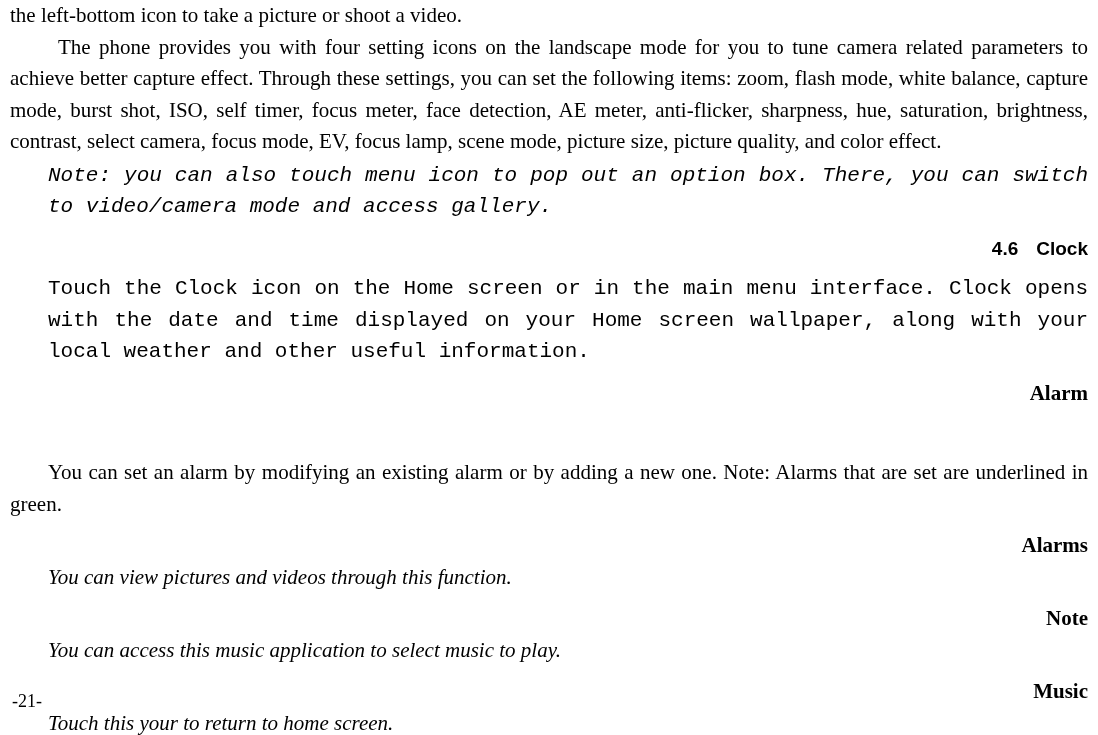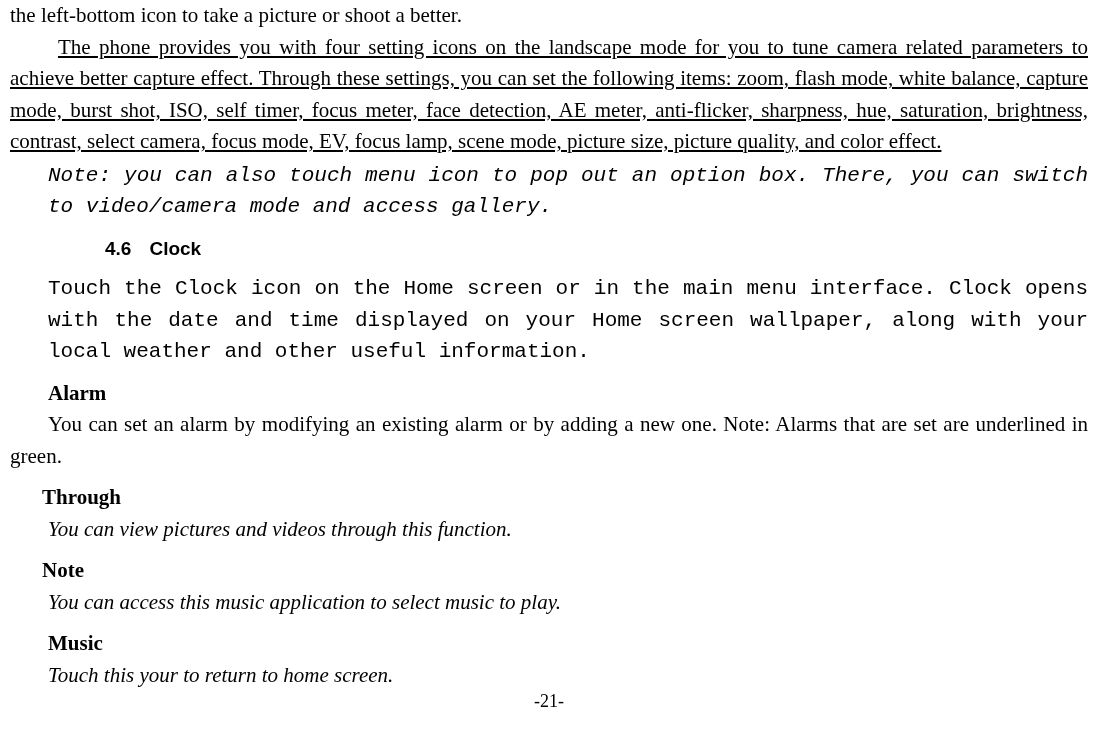--- a/index.html
+++ b/index.html
@@ -1,37 +1,37 @@
 <!DOCTYPE html>
 <html><head>
   <meta charset="utf-8">
   <style>
     * {
       margin: 0;
       padding: 0;
       box-sizing: border-box;
+      text-align: right;
     }
     body {
       font-family: "Times New Roman", Times, serif;
       font-size: 21px;
       line-height: 1.5;
       color: #000;
       background: #fff;
       width: 1098px;
       height: 735px;
       padding: 0 10px;
       position: relative;
     }
     .paragraph {
       text-align: justify;
       margin-bottom: 2px;
     }
     .indent-first {
       text-indent: 48px;
-      text-decoration: underline;
     }
     .indent-block {
       padding-left: 38px;
       font-family: Liberation Mono, monospace;
     }
     .italic {
       font-style: italic;
     }
     .section-heading {
       font-family: Arial, Helvetica, sans-serif;
@@ -51,50 +51,50 @@
     }
     .body-text {
       padding-left: 38px;
       text-align: justify;
       text-indent: 0;
       font-style: italic;
     }
     .page-number {
       position: absolute;
       bottom: 20px;
-      left: 0;
+      left: 12px;
       right: 0;
-      text-align: center;
+      text-align: left;
       font-size: 18px;
     }
     .continuation {
       text-align: justify;
     }
   </style>
 </head>
 <body>
 
-<div class="continuation">the left-bottom icon to take a picture or shoot a better.</div>
+<div class="continuation">the left-bottom icon to take a picture or shoot a video.</div>
 
 <div class="paragraph indent-first">The phone provides you with four setting icons on the landscape mode for you to tune camera related parameters to achieve better capture effect. Through these settings, you can set the following items: zoom, flash mode, white balance, capture mode, burst shot, ISO, self timer, focus meter, face detection, AE meter, anti-flicker, sharpness, hue, saturation, brightness, contrast, select camera, focus mode, EV, focus lamp, scene mode, picture size, picture quality, and color effect.</div>
 
 <div class="paragraph italic indent-block">Note: you can also touch menu icon to pop out an option box. There, you can switch to video/camera mode and access gallery.</div>
 
 <div class="section-heading">
   <span class="section-number">4.6</span><span>Clock</span>
 </div>
 
 <div class="paragraph indent-block" style="text-align: justify;">Touch the Clock icon on the Home screen or in the main menu interface. Clock opens with the date and time displayed on your Home screen wallpaper, along with your local weather and other useful information.</div>
 
 <div class="sub-heading">Alarm</div>
-<div class="paragraph" style="text-align: justify;">
+<div class="paragraph" style="text-align: justify; margin-top: 48px;">
   <span style="padding-left: 38px;"></span><span>You can set an alarm by modifying an existing alarm or by adding a new one. Note: Alarms that are set are underlined in green.</span>
 </div>
 
-<div class="sub-heading" style="padding-left: 32px;">Through</div>
+<div class="sub-heading" style="padding-left: 32px;">Alarms</div>
 <div class="body-text">You can view pictures and videos through this function.</div>
 
 <div class="sub-heading" style="padding-left: 32px;">Note</div>
 <div class="body-text">You can access this music application to select music to play.</div>
 
 <div class="sub-heading">Music</div>
 <div class="body-text">Touch this your to return to home screen.</div>
 
 <div class="page-number">-21-</div>
 

